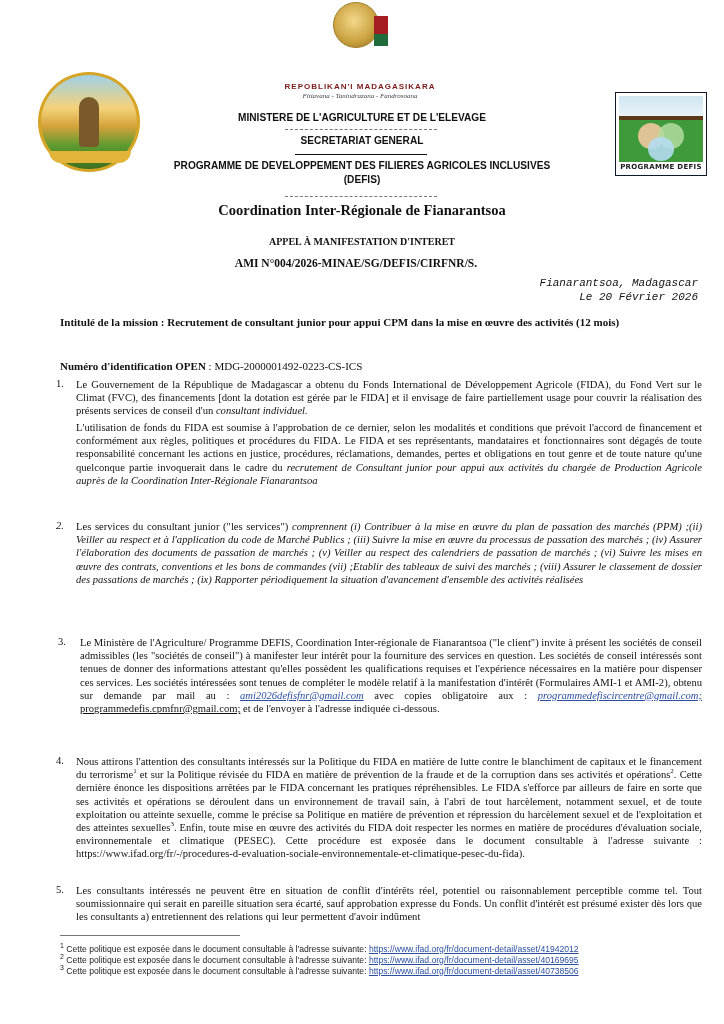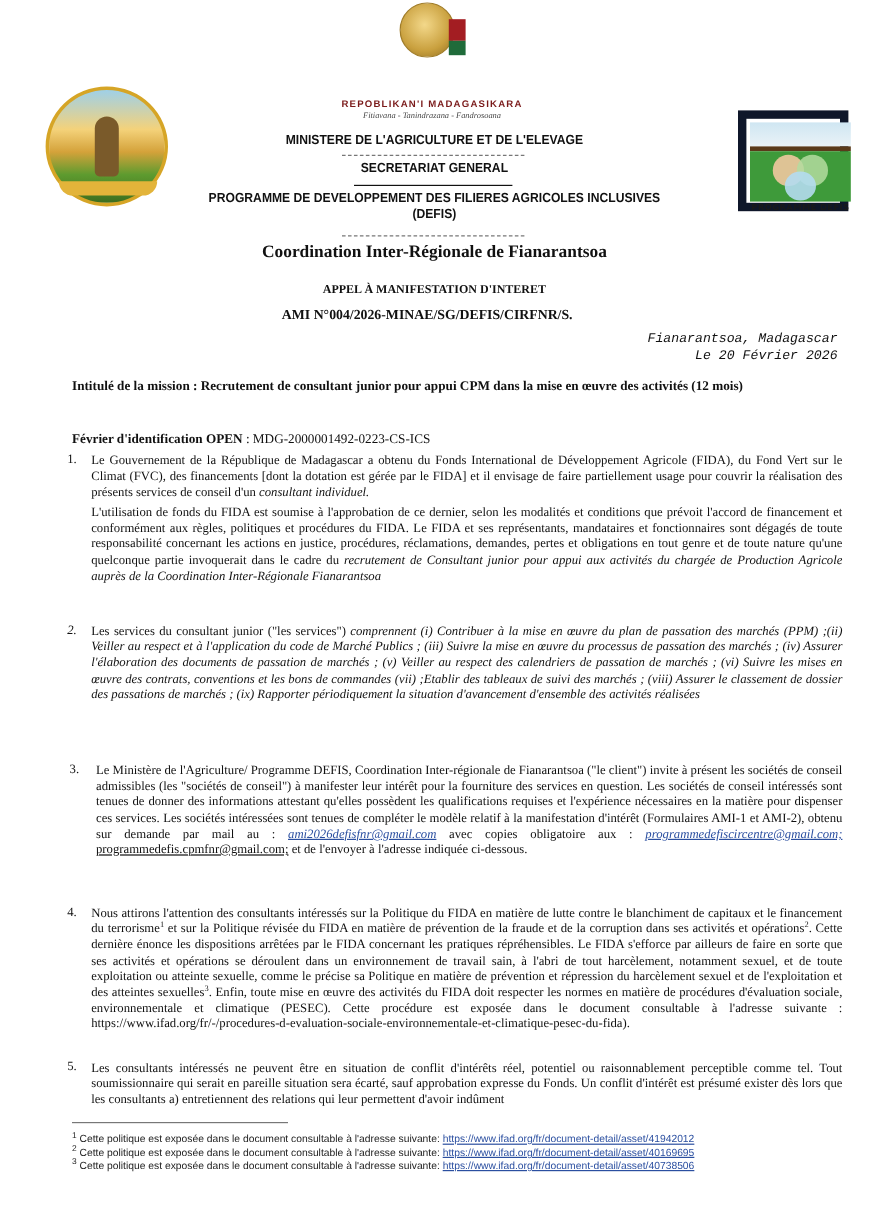--- a/index.html
+++ b/index.html
@@ -16,21 +16,21 @@
       font-family: "Liberation Sans", sans-serif; font-size: 8px; font-weight: bold; letter-spacing: 1px; color: #7a1a1a; }
     .rep-motto { position: absolute; left: 260px; top: 92px; width: 200px; text-align: center;
       font-family: "Liberation Serif", serif; font-size: 7px; font-style: italic; color: #444; }
 
     .logo-left { position: absolute; left: 38px; top: 72px; width: 102px; height: 100px; border-radius: 50%;
       background: linear-gradient(180deg, #9fd0e8 0%, #f4d27a 35%, #d4a23a 55%, #5e9b2f 75%, #3d6e1f 100%);
       border: 3px solid #d6a526; box-sizing: border-box; }
     .logo-left .band { position: absolute; left: 8px; bottom: 6px; width: 82px; height: 12px; background: #e3b43a; border-radius: 0 0 40px 40px; }
     .logo-left .figure { position: absolute; left: 38px; top: 22px; width: 20px; height: 50px; background: #7a5a2a; border-radius: 10px 10px 4px 4px; }
 
-    .logo-right { position: absolute; left: 615px; top: 92px; width: 92px; height: 84px; border: 7px solid #0f172a; box-sizing: border-box; background: #fff; }
+    .logo-right { position: absolute; left: 615px; top: 92px; width: 92px; height: 84px; border: 1px solid #0f172a; box-sizing: border-box; background: #fff; }
     .logo-right .sky { position: absolute; left: 3px; top: 3px; width: 84px; height: 20px; background: linear-gradient(#cfe6f2,#eaf3f7); }
     .logo-right .soil { position: absolute; left: 3px; top: 23px; width: 84px; height: 4px; background: #5a3a1a; }
     .logo-right .field { position: absolute; left: 3px; top: 27px; width: 84px; height: 42px; background: #3e9a3a; }
     .logo-right .c1 { position: absolute; left: 22px; top: 30px; width: 26px; height: 26px; border-radius: 50%; background: rgba(240,200,160,0.9); }
     .logo-right .c2 { position: absolute; left: 42px; top: 30px; width: 26px; height: 26px; border-radius: 50%; background: rgba(180,220,160,0.85); }
     .logo-right .c3 { position: absolute; left: 32px; top: 44px; width: 26px; height: 24px; border-radius: 50%; background: rgba(180,220,240,0.9); }
     .logo-right .label { position: absolute; left: 0; top: 70px; width: 90px; text-align: center;
       font-family: "DejaVu Sans", sans-serif; font-size: 7px; font-weight: bold; color: #1a1a1a; letter-spacing: 0.3px; }
 
     .hdr { position: absolute; left: 150px; width: 424px; text-align: center; font-family: "Liberation Sans", sans-serif; color: #111; }
@@ -109,21 +109,21 @@
     <div>Fianarantsoa, Madagascar</div>
     <div>Le 20 Février 2026</div>
   </div>
 
   <div class="mission serif">
     <span>Intitulé de la mission :</span>
     <span>Recrutement de consultant junior pour appui CPM dans la mise en œuvre des activités (12 mois)</span>
   </div>
 
   <div class="open-id serif">
-    <b>Février d'identification OPEN</b>
+    <b>Numéro d'identification OPEN</b>
     <span>: MDG-2000001492-0223-CS-ICS</span>
   </div>
 
   <div class="num serif" style="top:378px;">1.</div>
   <div class="para serif" style="top:378px;">
     <span>Le Gouvernement de la République de Madagascar a obtenu du Fonds International de Développement Agricole (FIDA), du Fond Vert sur le Climat (FVC), des financements [dont la dotation est gérée par le FIDA] et il envisage de faire partiellement usage pour couvrir la réalisation des présents services de conseil d'un </span><span class="i">consultant individuel.</span>
   </div>
   <div class="para serif" style="top:421px;">
     <span>L'utilisation de fonds du FIDA est soumise à l'approbation de ce dernier, selon les modalités et conditions que prévoit l'accord de financement et conformément aux règles, politiques et procédures du FIDA. Le FIDA et ses représentants, mandataires et fonctionnaires sont dégagés de toute responsabilité concernant les actions en justice, procédures, réclamations, demandes, pertes et obligations en tout genre et de toute nature qu'une quelconque partie invoquerait dans le cadre du </span><span class="i">recrutement de Consultant junior pour appui aux activités du chargée de Production Agricole auprès de la Coordination Inter-Régionale Fianarantsoa</span>
   </div>

